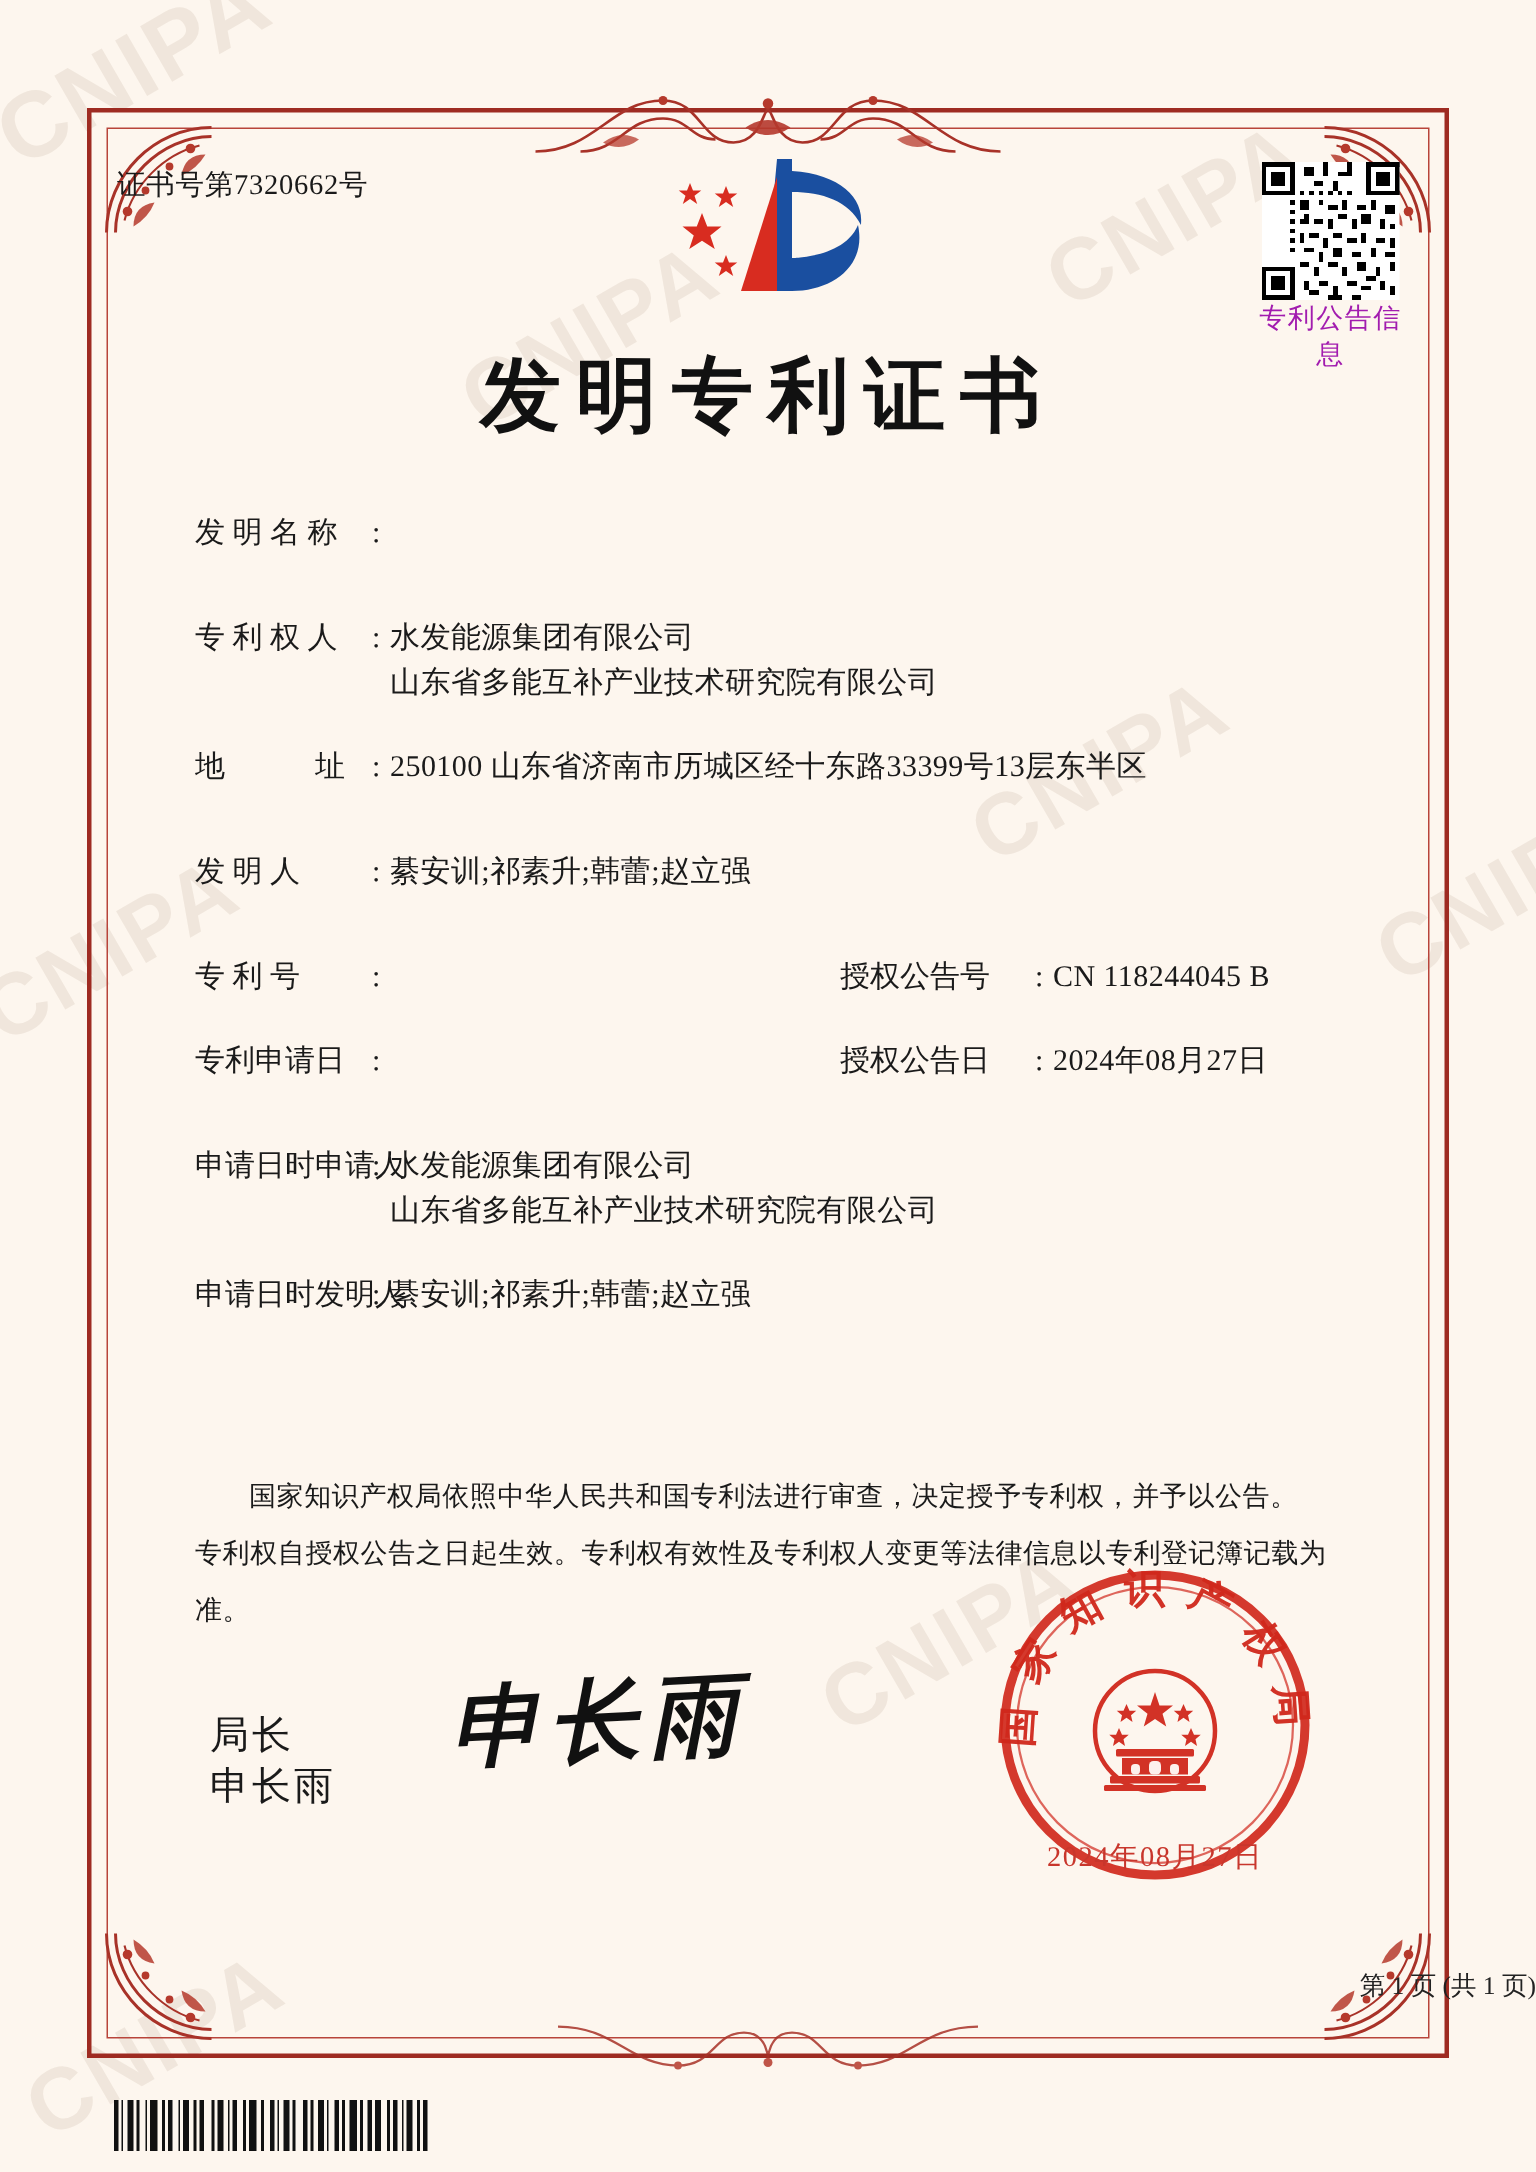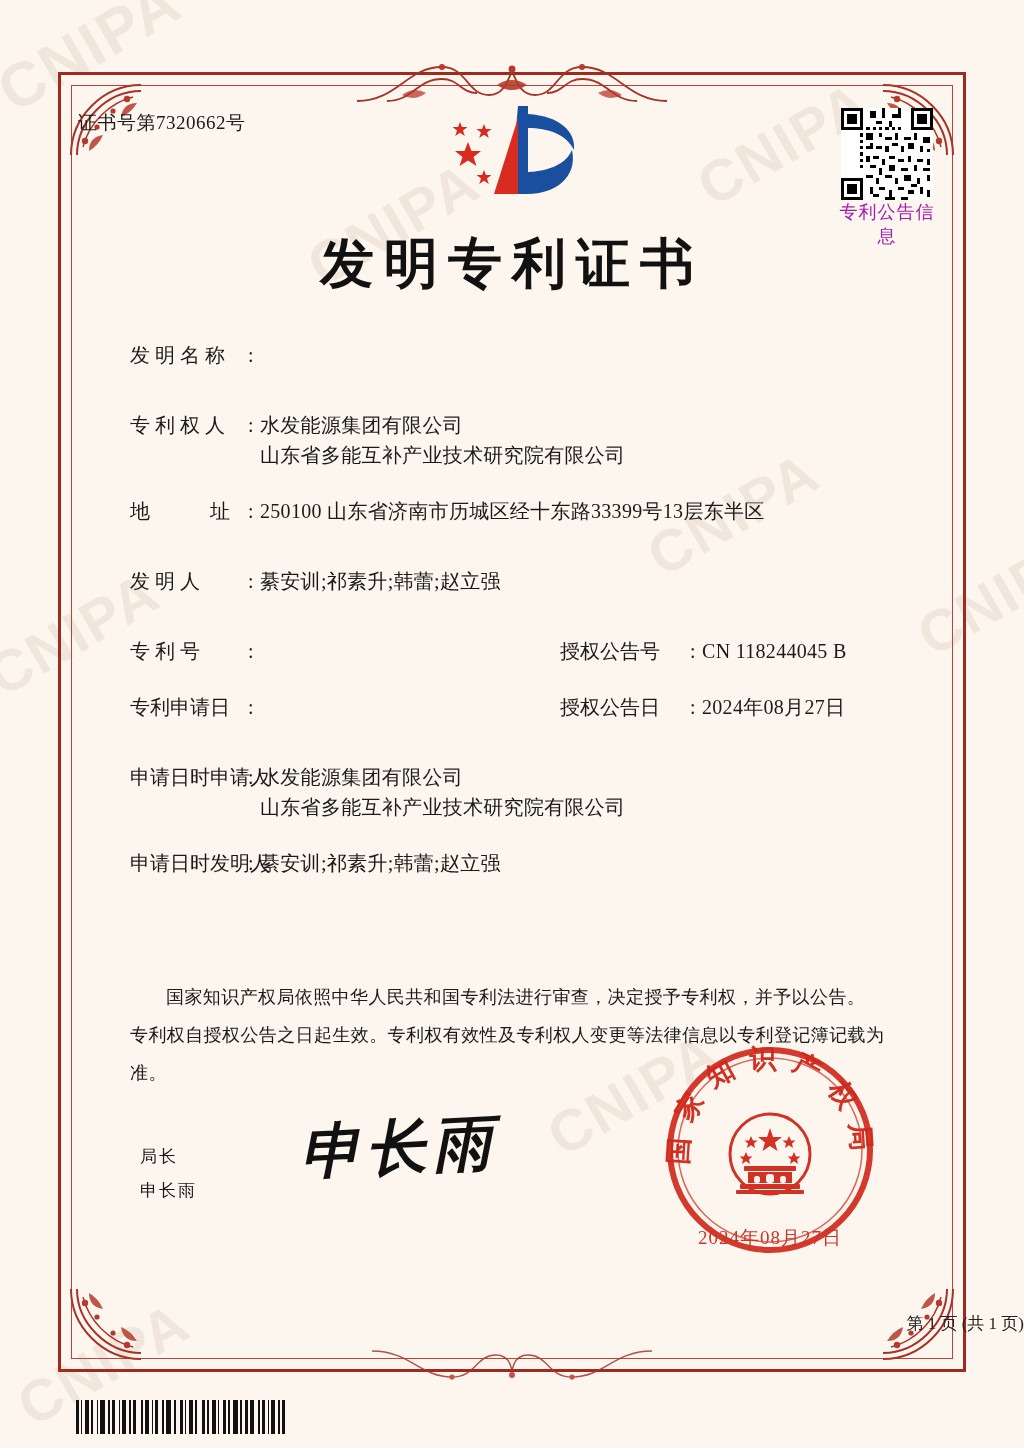--- a/index.html
+++ b/index.html
@@ -195,21 +195,21 @@
     letter-spacing: 0.4px;
   }
   .statement p { margin: 0; }
   .statement p.indent { text-indent: 36px; }
 
   
   .sig-block {
     position: absolute;
     left: 140px;
     top: 1140px;
-    font-size: 17px;
+    font-size: 26px;
     line-height: 34px;
     letter-spacing: 2px;
   }
   .signature-script {
     position: absolute;
     left: 300px;
     top: 1108px;
     font-size: 60px;
     font-family: "DejaVu Serif", serif;
     font-style: italic;

